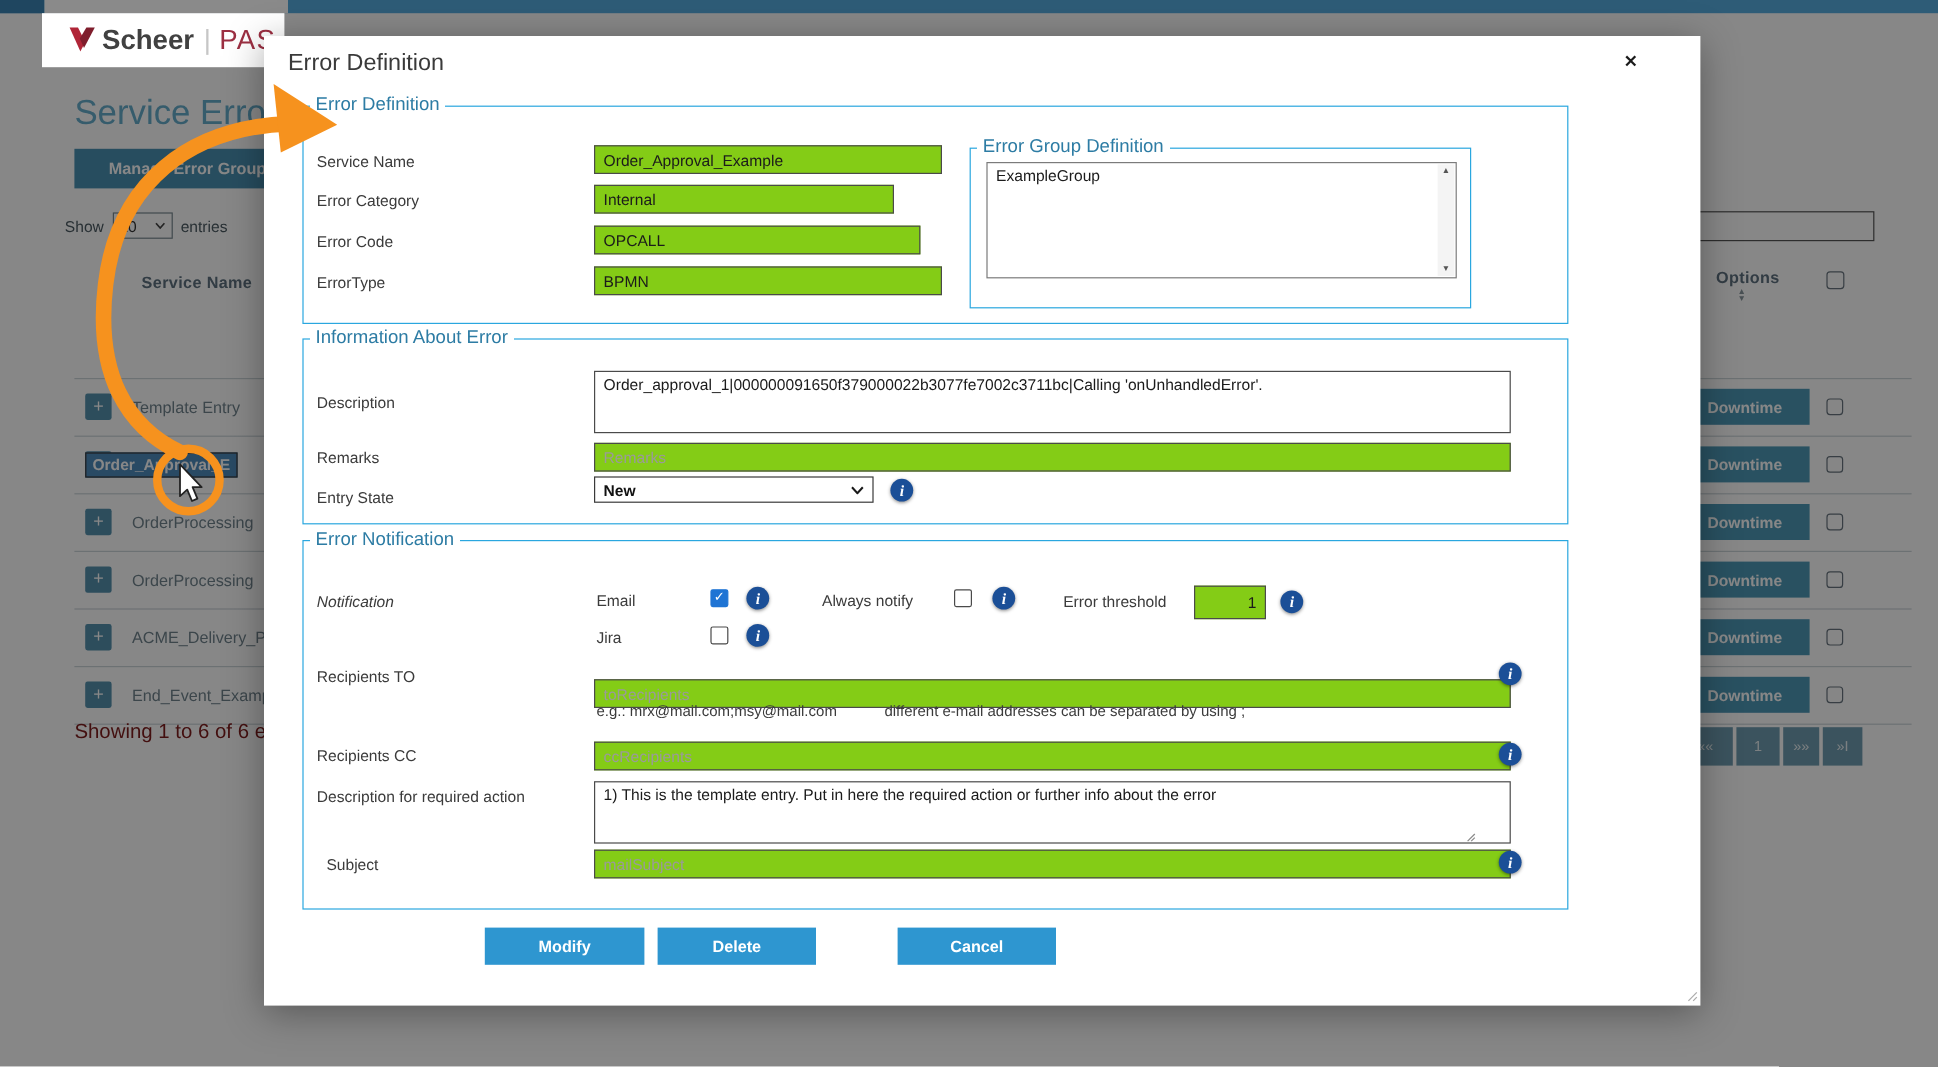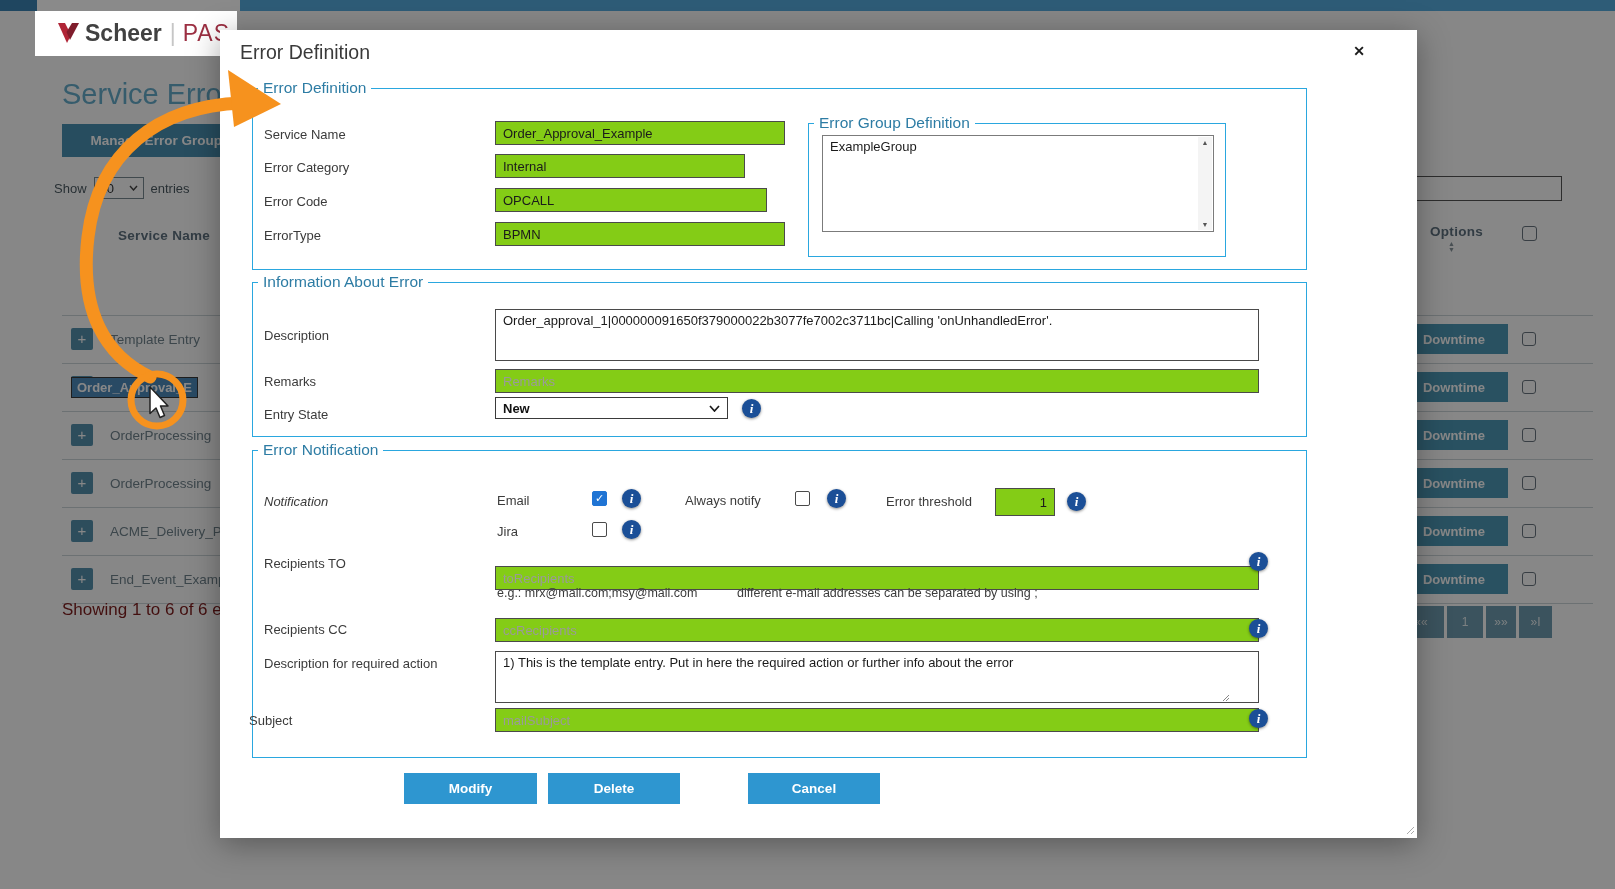--- a/index.html
+++ b/index.html
@@ -246,21 +246,21 @@
     <input class="inp wfield" style="top: 588px;" placeholder="ccRecipients">
     <button class="info" style="left:1029px; top:589px;">i</button>
 
     <span class="lbl" style="left:44px; top:626px;">Description for required action</span>
     <textarea class="tarea wfield" style="top: 621px; height: 52px;">1) This is the template entry. Put in here the required action or further info about the error</textarea>
     <svg class="abs" style="left:1001px; top:663px;" width="9" height="9">
       <line x1="8" y1="2" x2="2" y2="8" stroke="#888" stroke-width="1"></line>
       <line x1="8" y1="5" x2="5" y2="8" stroke="#888" stroke-width="1"></line>
     </svg>
 
-    <span class="lbl" style="left:29px; top:683px;">Subject</span>
+    <span class="lbl" style="left:52px; top:683px;">Subject</span>
     <input class="inp wfield" style="top: 678px;" placeholder="mailSubject">
     <button class="info" style="left:1029px; top:679px;">i</button>
 
     <button class="m-btn" style="left:184px; width:133px;">Modify</button>
     <button class="m-btn" style="left:328px; width:132px;">Delete</button>
     <button class="m-btn" style="left:528px; width:132px;">Cancel</button>
 
     <svg class="abs" style="left:1185px; top:795px;" width="10" height="10">
       <line x1="9" y1="2" x2="2" y2="9" stroke="#aaa" stroke-width="1"></line>
       <line x1="9" y1="6" x2="6" y2="9" stroke="#aaa" stroke-width="1"></line>

